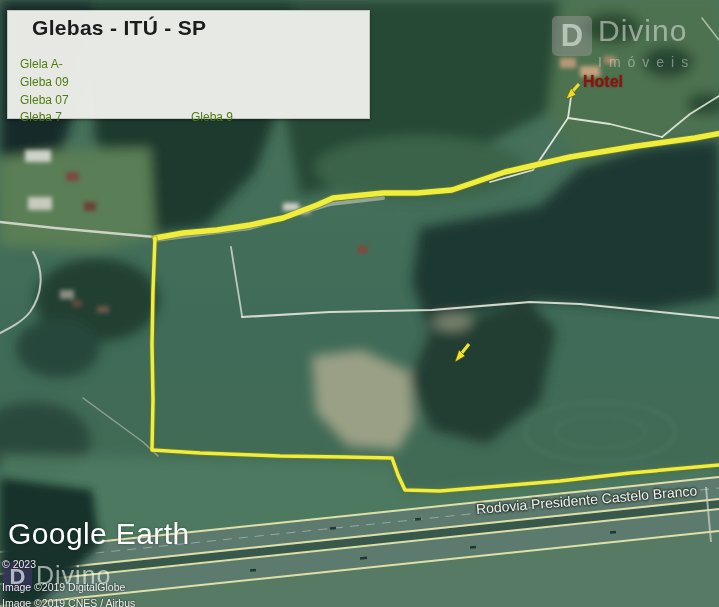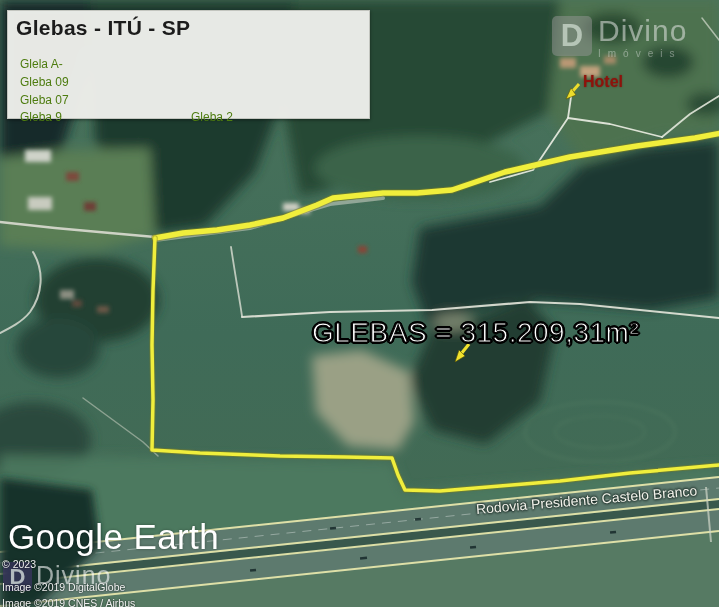--- a/index.html
+++ b/index.html
@@ -10,34 +10,34 @@
   .stage svg.map{position:absolute;left:0;top:0;}
   .overlay{position:absolute;white-space:nowrap;}
 
   
   .info-box{
     left:7px;top:10px;width:361px;height:107px;
     background:rgba(236,237,233,.98);
     border:1px solid #c3c5bf;
     box-shadow:0 1px 3px rgba(0,0,0,.45);
   }
-  .info-title{position:absolute;left:8px;top:5px;font-size:21px;font-weight:bold;color:#1c1c1c;letter-spacing:.3px;}
+  .info-title{position:absolute;left:24px;top:5px;font-size:21px;font-weight:bold;color:#1c1c1c;letter-spacing:.3px;}
   .info-item{position:absolute;left:12px;font-size:12px;color:#4d7c0f;text-align:right;}
 
   
   .divino{display:flex;align-items:flex-start;}
   .divino-top{left:552px;top:16px;opacity:.6;}
   .d-badge{
     width:40px;height:40px;border-radius:5px;background:rgba(148,150,148,.85);
     color:#fdfdfd;font-size:31px;font-weight:bold;
     display:flex;align-items:center;justify-content:center;
   }
   .d-cols{margin-left:6px;}
   .d-brand{font-size:30px;line-height:30px;color:rgba(240,240,240,.85);letter-spacing:1px;}
-  .d-sub{font-size:10px;letter-spacing:7px;color:rgba(235,235,235,.7);margin-top:2px;}
+  .d-sub{font-size:14px;letter-spacing:7px;color:rgba(235,235,235,.7);margin-top:8px;}
 
   
   .divino-bottom{left:3px;top:562px;opacity:.75;z-index:3;}
   .d-badge-sm{
     width:29px;height:29px;border-radius:4px;background:rgba(62,54,102,.9);
     color:#e8e8f2;font-size:22px;font-weight:bold;
     display:flex;align-items:center;justify-content:center;
   }
   .d-brand-sm{font-size:25px;line-height:27px;color:rgba(255,255,255,.78);margin-left:4px;letter-spacing:1px;}
 
@@ -45,21 +45,21 @@
     left:583px;top:73px;font-size:16px;font-weight:bold;color:#8e120b;
     text-shadow:0 0 2px rgba(90,10,0,.55);
   }
   .area-label{
     left:312px;top:317px;font-size:28px;color:#ffffff;letter-spacing:.5px;
     -webkit-text-stroke:1px #000;
     text-shadow:2px 0 #000,-2px 0 #000,0 2px #000,0 -2px #000,
                 1.4px 1.4px #000,-1.4px -1.4px #000,1.4px -1.4px #000,-1.4px 1.4px #000;
   }
   .ge-logo{
-    left:8px;top:517px;font-size:35px;color:#fff;letter-spacing:.4px;
+    left:8px;top:517px;font-size:30px;color:#fff;letter-spacing:.4px;
     text-shadow:0 0 3px rgba(0,0,0,.35);z-index:2;
   }
   .road-label{
     left:476px;top:501px;font-size:14px;color:#f2f2ea;
     transform:rotate(-4.8deg);transform-origin:left center;
     text-shadow:0 0 3px #20302a,0 1px 2px #20302a,0 -1px 2px #20302a;
   }
   .attr{position:absolute;font-size:10.5px;color:rgba(255,255,255,.92);
         text-shadow:0 0 2px rgba(0,0,0,.85);z-index:4;}
   .attr1{left:2px;top:558px;}
@@ -187,37 +187,36 @@
       <line x1="579" y1="84" x2="572" y2="92" stroke="#ecdc2c" stroke-width="3"></line>
       <polygon points="566,99 576,95 571,88" fill="#ecdc2c" stroke="#5a5200" stroke-width=".6"></polygon>
     </g>
   </svg>
 
   <div class="overlay info-box">
     <div class="info-title">Glebas - ITÚ - SP</div>
     <div class="info-item" style="top:46px">Glela A-</div>
     <div class="info-item" style="top:64px">Gleba 09</div>
     <div class="info-item" style="top:82px">Gleba 07</div>
-    <div class="info-item" style="top:99px">Gleba 9</div>
-    <div class="info-item" style="top:99px;left:183px">Gleba 2</div>
+    <div class="info-item" style="top:99px">Gleba 7</div>
+    <div class="info-item" style="top:99px;left:183px">Gleba 9</div>
   </div>
 
   <div class="overlay divino divino-top">
     <div class="d-badge">
       <span>D</span>
     </div>
     <div class="d-cols">
       <div class="d-brand">Divino</div>
       <div class="d-sub">Imóveis</div>
     </div>
   </div>
 
   <div class="overlay hotel-label">Hotel</div>
 
-  <div class="overlay area-label">GLEBAS = 315.209,31m²</div>
 
   <div class="overlay ge-logo">Google Earth</div>
 
   <div class="overlay road-label">Rodovia Presidente Castelo Branco</div>
 
   <div class="attr attr1">© 2023</div>
   <div class="overlay divino divino-bottom">
     <div class="d-badge-sm">
       <span>D</span>
     </div>

